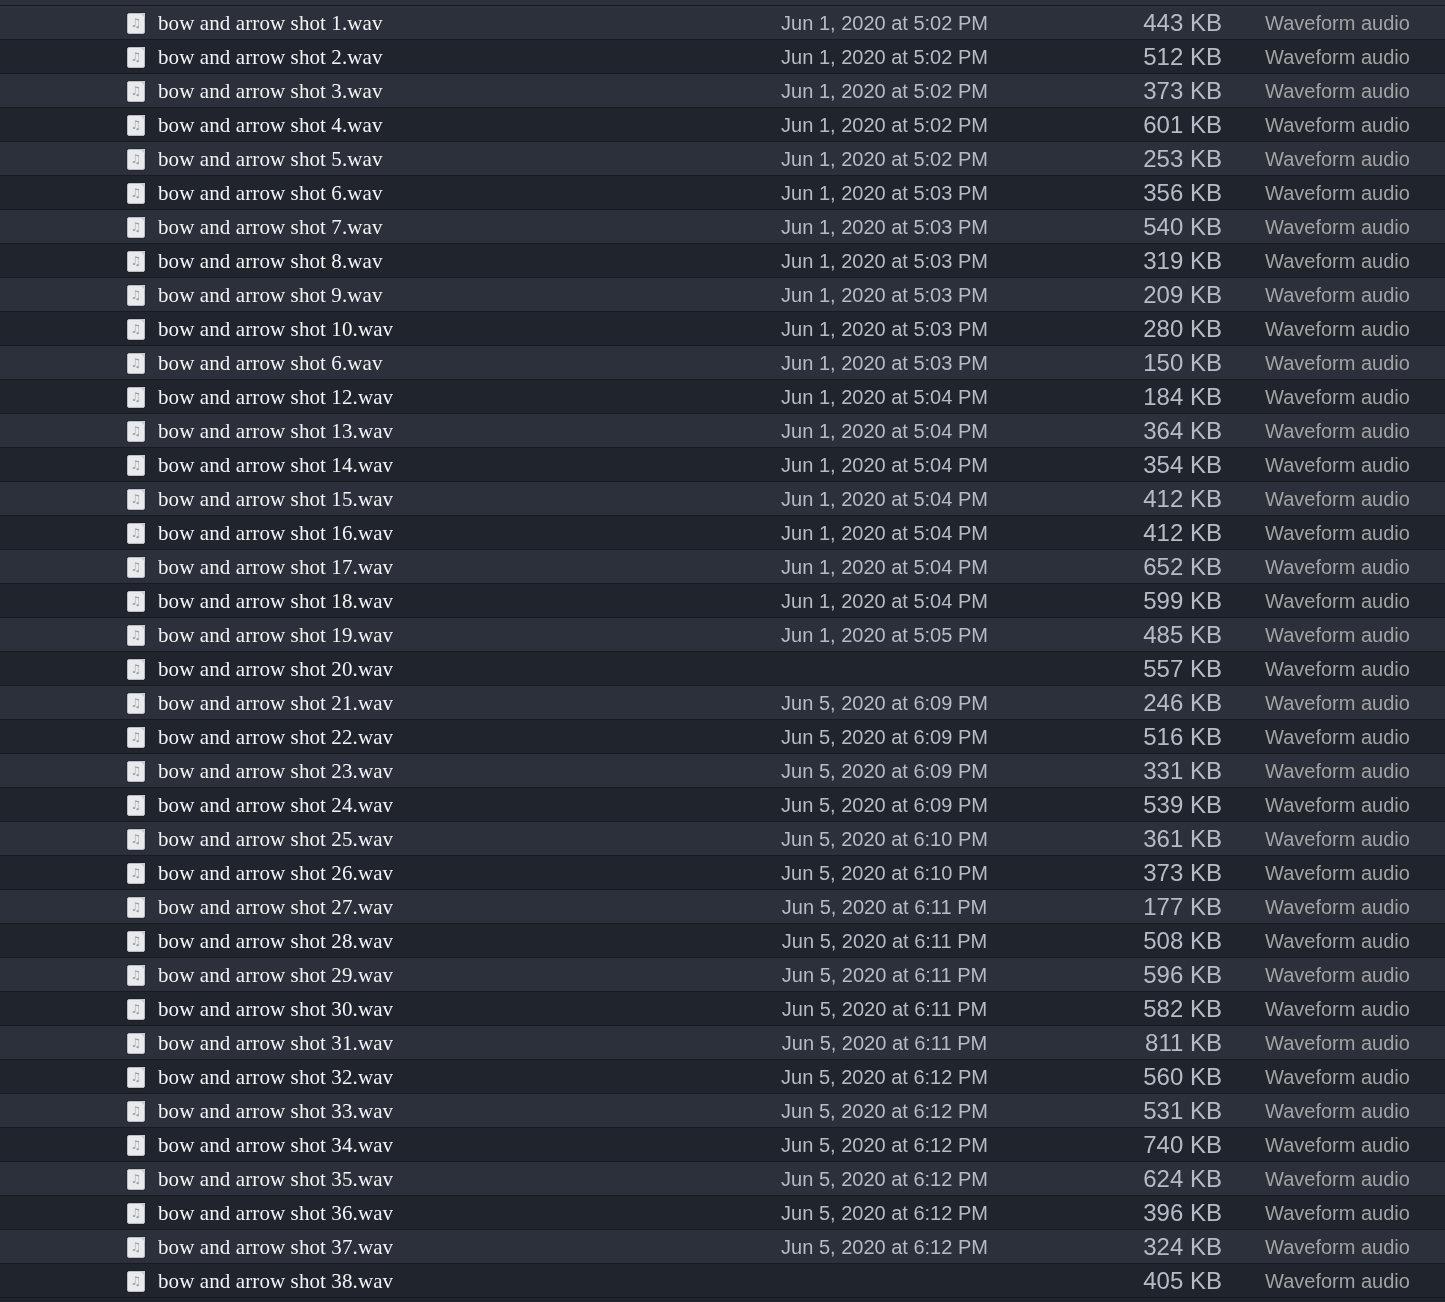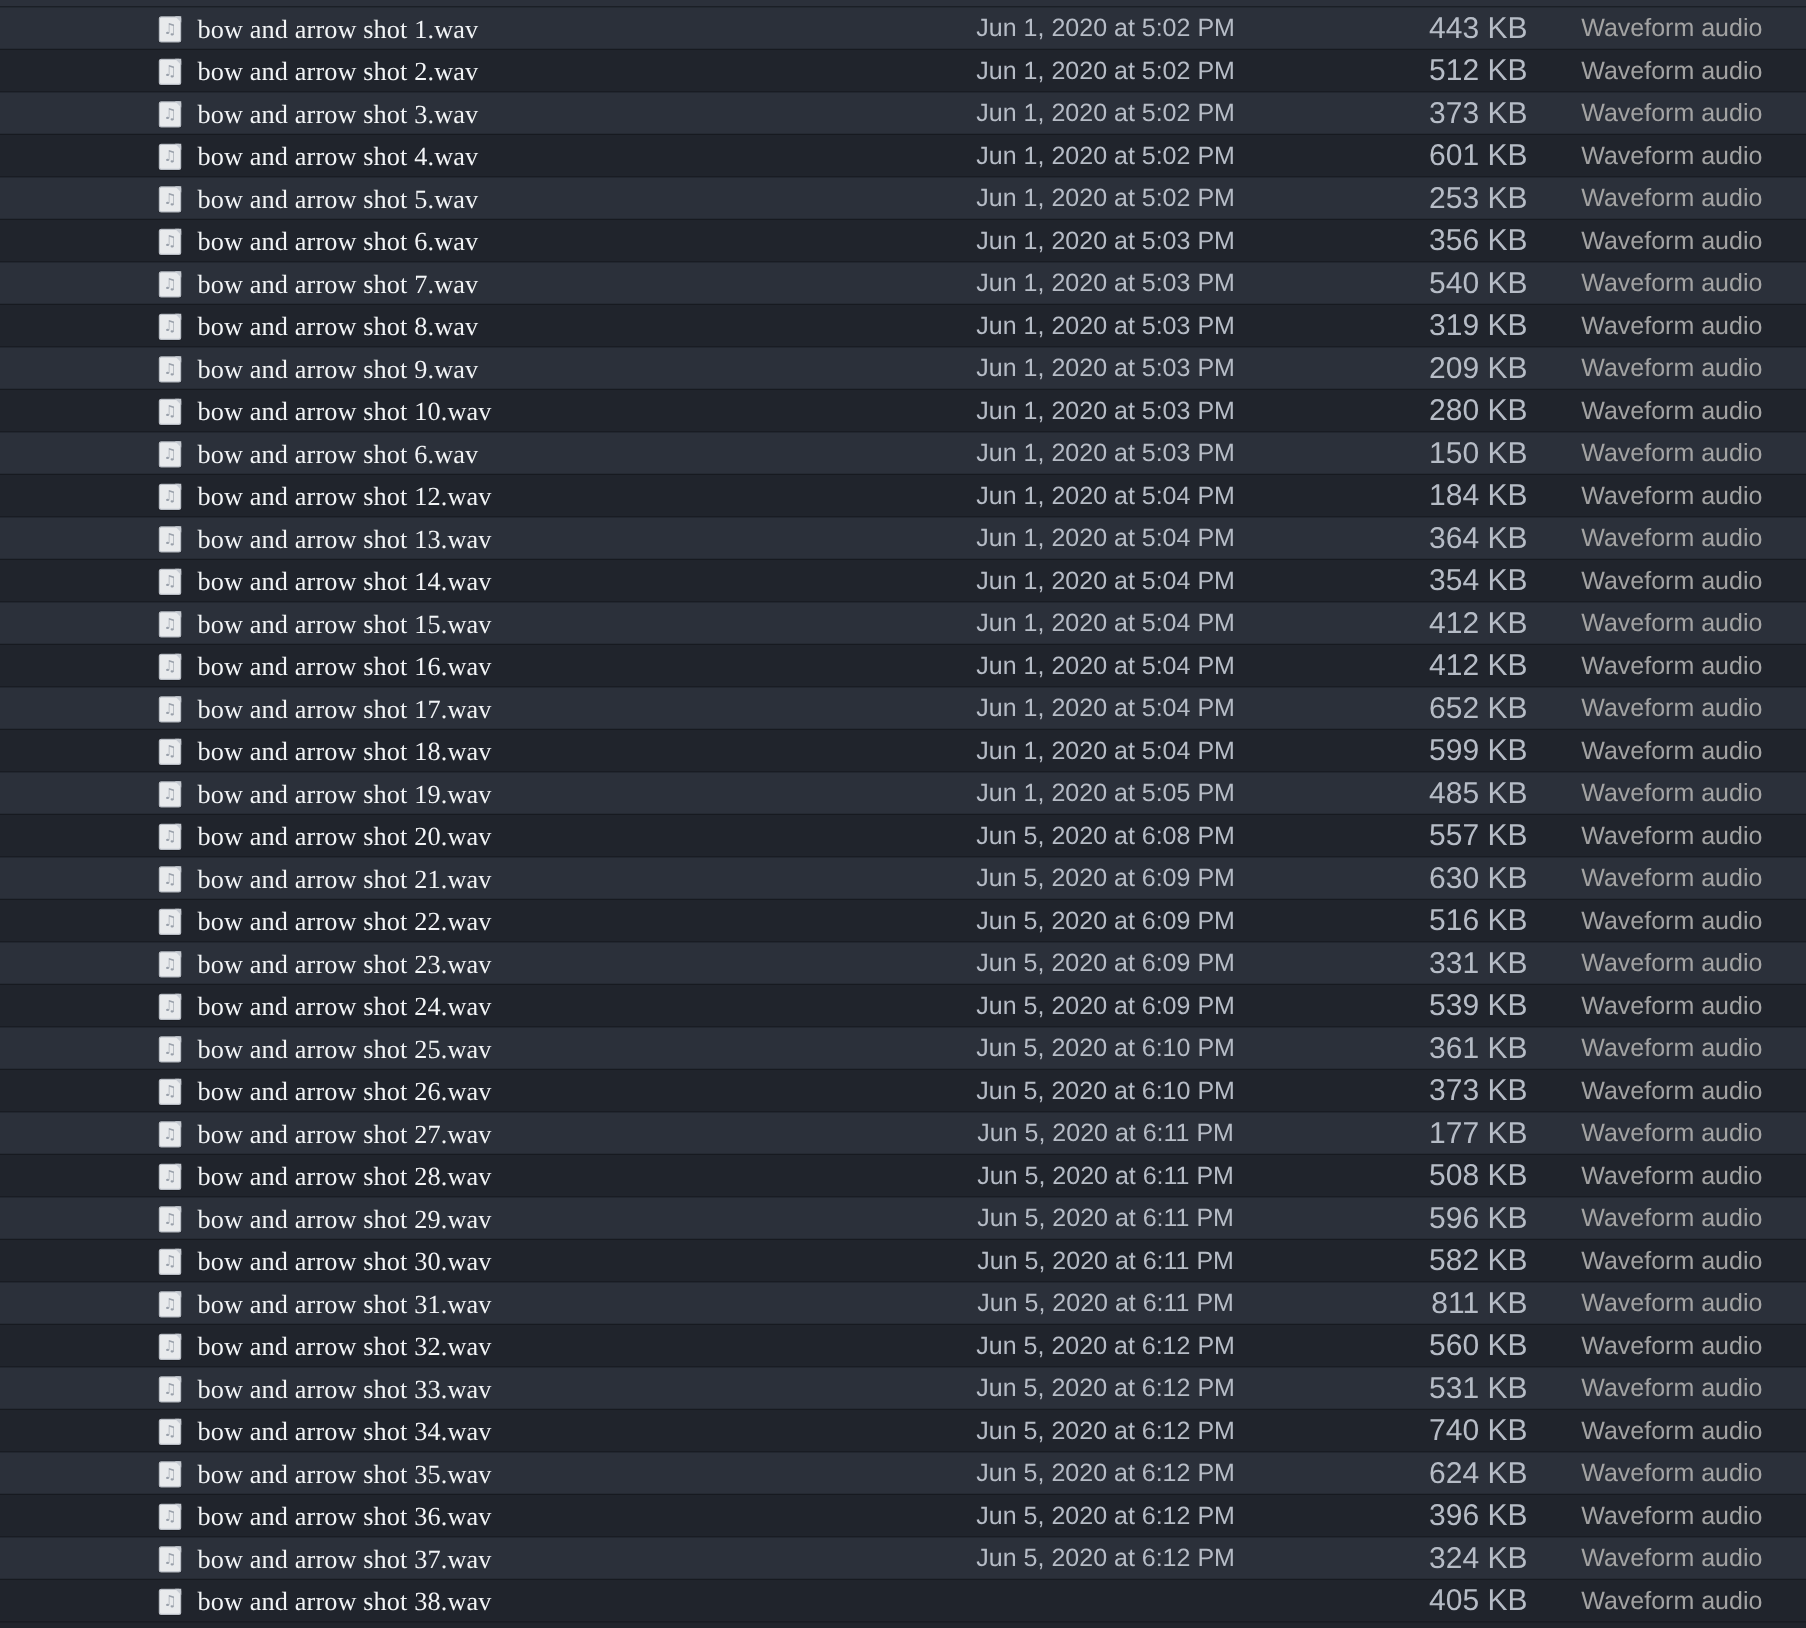--- a/index.html
+++ b/index.html
@@ -372,33 +372,32 @@
         <div class="col-size">485 KB</div>
         <div class="col-kind">Waveform audio</div>
       </div>
       <div class="file-row even">
         <div class="col-name">
           <span class="file-icon">
             <span class="note">♫</span>
           </span>
           <span class="file-name">bow and arrow shot 20.wav</span>
         </div>
-        <div class="col-date">Jun 5, 2020 at 6:08 PM</div>
         <div class="col-size">557 KB</div>
         <div class="col-kind">Waveform audio</div>
       </div>
       <div class="file-row odd">
         <div class="col-name">
           <span class="file-icon">
             <span class="note">♫</span>
           </span>
           <span class="file-name">bow and arrow shot 21.wav</span>
         </div>
         <div class="col-date">Jun 5, 2020 at 6:09 PM</div>
-        <div class="col-size">630 KB</div>
+        <div class="col-size">246 KB</div>
         <div class="col-kind">Waveform audio</div>
       </div>
       <div class="file-row even">
         <div class="col-name">
           <span class="file-icon">
             <span class="note">♫</span>
           </span>
           <span class="file-name">bow and arrow shot 22.wav</span>
         </div>
         <div class="col-date">Jun 5, 2020 at 6:09 PM</div>

